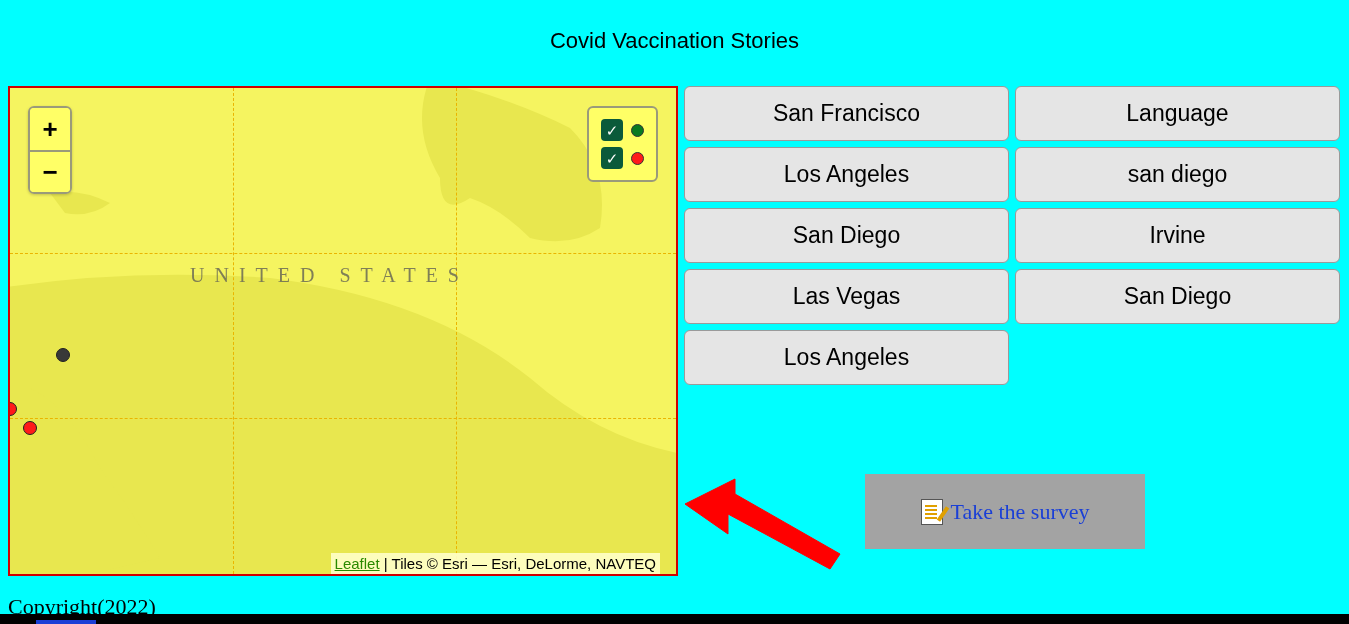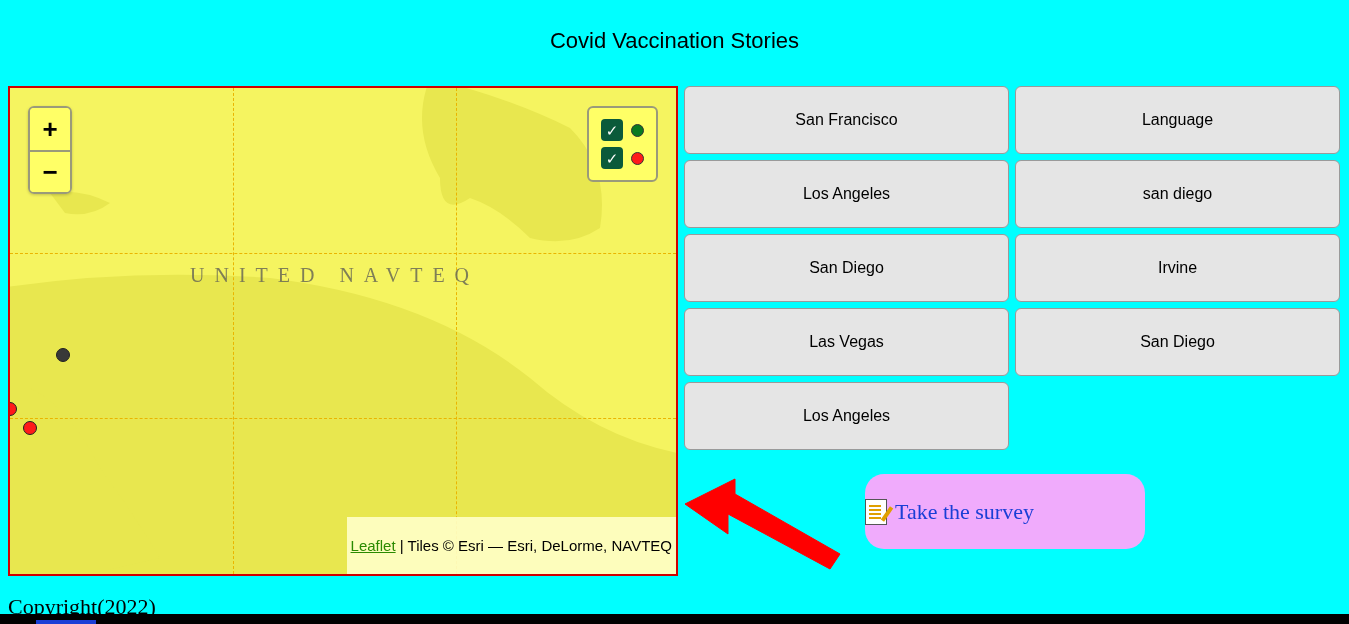--- a/index.html
+++ b/index.html
@@ -113,58 +113,57 @@
   .dot-dark { background:#383838; }
   .marker {
     position:absolute;
     width:14px; height:14px; border-radius:50%;
     border:1.5px solid #222;
     transform:translate(-50%,-50%);
     z-index:4;
   }
   .attribution {
     position:absolute;
-    right:0; bottom:0;
+    right:16px; bottom:0;
     background: rgba(255,255,200,0.9);
     font-size:15px;
-    padding:20px 4px;
+    padding:2px 4px;
     z-index:6;
   }
   .attribution a { color:#2a8a00; text-decoration:underline; }
   
   .right {
     margin-left:6px;
   }
   .btn-grid {
     display:grid;
     grid-template-columns: 325px 325px;
     gap:6px;
   }
   .city-btn {
-    height:68px;
+    height:55px;
     background:#e5e5e5;
     border:1px solid #9a9a9a;
     border-radius:6px;
     display:flex; align-items:center; justify-content:center;
-    font-size:16px;
+    font-size:23px;
     cursor:pointer;
   }
   .survey-wrap {
     position:absolute;
     left:865px;
     top:474px;
   }
   .survey-btn {
     width:280px;
     height:75px;
-    background:#f0abfc;
-    display:flex; align-items:center; 
+    background:#a3a3a3;
+    display:flex; align-items:center; justify-content:center;
     gap:8px;
     cursor:pointer;
-    border-radius:19px;
   }
   .survey-btn a {
     color:#1a3fd6;
     font-size:22px;
     text-decoration:none;
     font-family: Georgia, 'Times New Roman', serif;
   }
   .arrow {
     position:absolute;
     left:680px;
@@ -231,21 +230,21 @@
         <path class="land" d="M 20 300 Q 60 320 90 380 Q 120 420 150 470 L 20 500 L -10 500 L -10 300 Z"></path>
         <path class="land" d="M 40 105 Q 70 100 100 115 Q 80 130 55 125 Z"></path>
       </svg>
     </div>
 
     <div class="grid-line grid-h" style="top:165px"></div>
     <div class="grid-line grid-h" style="top:330px"></div>
     <div class="grid-line grid-v" style="left:223px"></div>
     <div class="grid-line grid-v" style="left:446px"></div>
     <div class="yellow-overlay"></div>
-    <div class="country-label">UNITED NAVTEQ</div>
+    <div class="country-label">UNITED STATES</div>
 
     <div class="marker dot-dark" style="left:8%; top:55%"></div>
     <div class="marker dot-red" style="left:0%; top:66%"></div>
     <div class="marker dot-red" style="left:3%; top:70%"></div>
 
     <div class="zoom-ctrl">
       <div class="zoom-btn">+</div>
       <div class="zoom-btn">−</div>
     </div>
 

